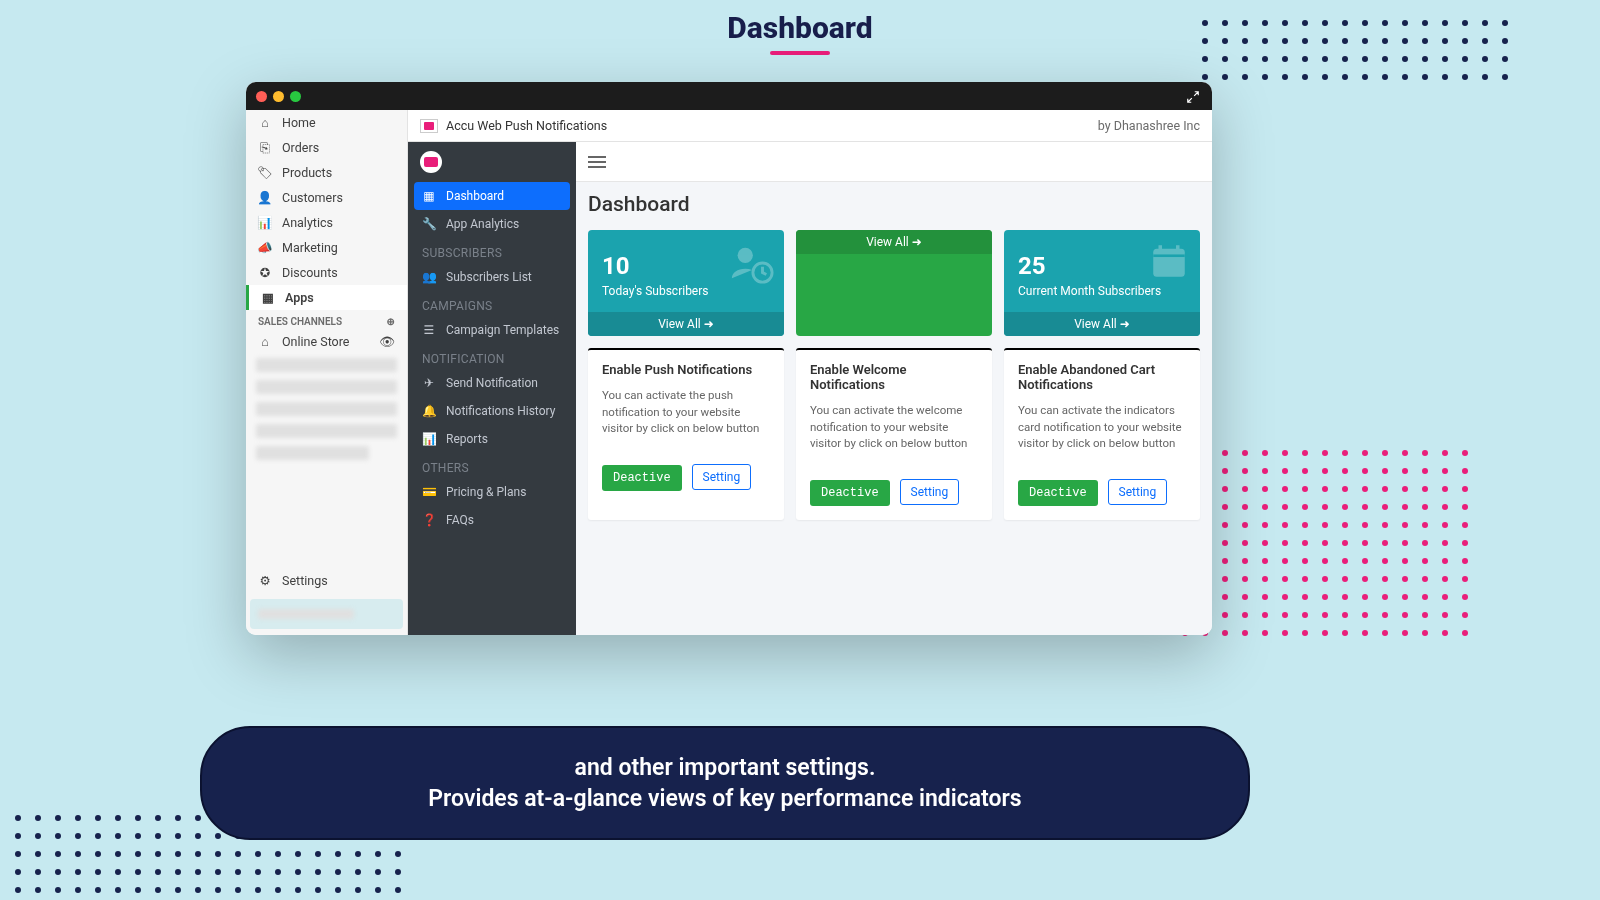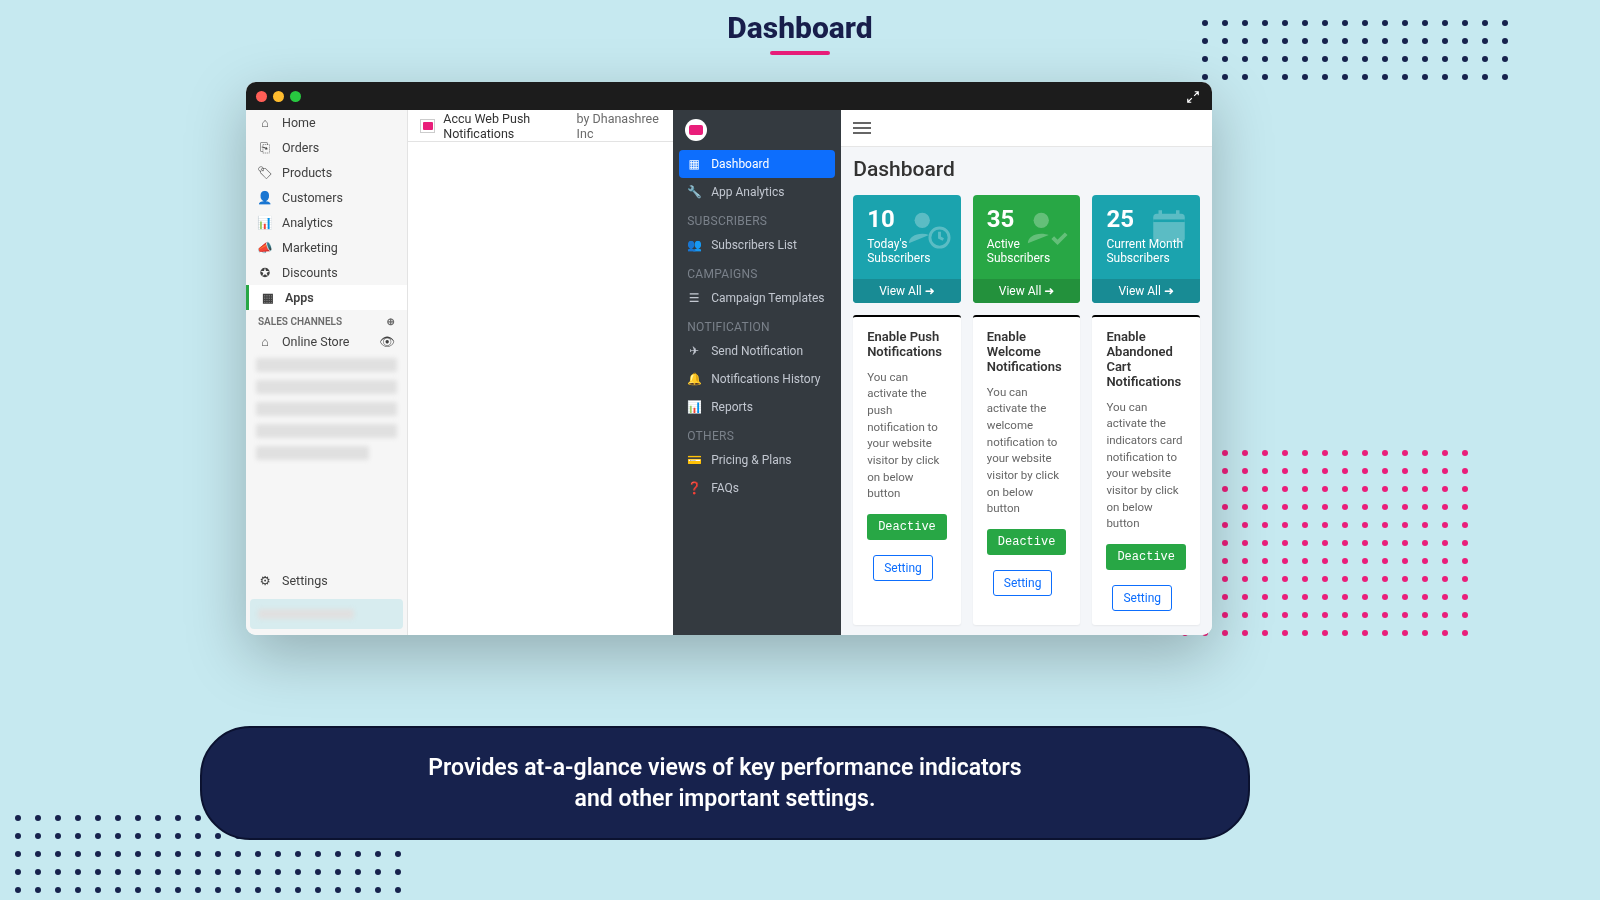--- a/index.html
+++ b/index.html
@@ -32,21 +32,21 @@
 .shop-side { width:162px; background:#f6f6f6; border-right:1px solid #e3e3e3; display:flex; flex-direction:column; font-size:12.5px; }
 .shop-side .item { display:flex; align-items:center; gap:10px; padding:5px 12px; color:#414141; cursor:pointer; }
 .shop-side .item.active { background:#fff; border-left:3px solid #28a745; font-weight:600; }
 .shop-side .section-label { font-size:10px; font-weight:600; color:#6b6b6b; padding:6px 12px 2px; display:flex; justify-content:space-between; align-items:center; }
 .shop-side .ic { width:14px; height:14px; display:inline-flex; align-items:center; justify-content:center; }
 .blur-block { margin:4px 10px; height:14px; background:#e0e0e0; border-radius:3px; filter:blur(2px); }
 .shop-side .spacer { flex:1; }
 .shop-side .highlight-row { margin:6px 4px; padding:10px 8px; background:#d7ecef; border-radius:4px; }
 
 
-.app-col { flex:1; display:flex; }
+.app-col { flex:1; display:flex; flex-direction:column; }
 .app-header { height:32px; border-bottom:1px solid #e3e3e3; display:flex; align-items:center; padding:0 12px; font-size:12.5px; color:#333; }
 .app-header .right { margin-left:auto; color:#6b6b6b; }
 .app-badge { width:18px; height:14px; background:#fff; border:1px solid #ccc; margin-right:8px; display:flex; align-items:center; justify-content:center; }
 .app-badge span{ width:10px;height:8px;background:#e91e7a;border-radius:1px; }
 
 
 .app-body { flex:1; display:flex; }
 .app-nav { width:168px; background:#343a40; color:#c2c7d0; font-size:12px; }
 .app-nav .logo { height:40px; display:flex; align-items:center; padding:0 12px; }
 .app-nav .logo-circ { width:22px; height:22px; border-radius:50%; background:#fff; display:flex; align-items:center; justify-content:center; }
@@ -60,21 +60,21 @@
 .app-topbar { height:40px; background:#fff; border-bottom:1px solid #e6e6e6; display:flex; align-items:center; padding:0 12px; }
 .burger { width:18px; height:2px; background:#666; position:relative; }
 .burger::before,.burger::after{content:"";position:absolute;left:0;width:18px;height:2px;background:#666;}
 .burger::before{top:-5px}.burger::after{top:5px}
 
 .content { padding:10px 12px; }
 .content h2 { font-size:21px; font-weight:500; color:#333; margin-bottom:14px; }
 
 .stat-row { display:flex; gap:12px; }
 .stat { flex:1; border-radius:4px; color:#fff; display:flex; flex-direction:column; overflow:hidden; position:relative; }
-.stat .body { padding:10px 14px 14px; position:relative; min-height:70px; }
+.stat .body { padding:22px 14px 14px; position:relative; min-height:70px; }
 .stat .num { font-size:24px; font-weight:700; }
 .stat .lbl { font-size:12px; margin-top:4px; }
 .stat .footer { background:rgba(0,0,0,.12); text-align:center; padding:5px; font-size:12px; cursor:pointer; }
 .stat .big-ic { position:absolute; right:10px; top:10px; opacity:.28; }
 .stat.teal { background:#1ba3ae; }
 .stat.teal .footer{ background:#188b94;}
 .stat.green { background:#28a745; }
 .stat.green .footer{ background:#23913c;}
 
 .card-row { display:flex; gap:12px; margin-top:12px; }
@@ -580,29 +580,20 @@
                   <svg class="big-ic" width="46" height="46" viewBox="0 0 24 24" fill="#fff">
                       <circle cx="9" cy="8" r="4"></circle>
                       <path d="M2 20c0-3 3-5 7-5 1.3 0 2.5.2 3.5.6"></path>
                       <circle cx="18" cy="17" r="5" fill="none" stroke="#fff" stroke-width="1.5"></circle>
                       <path d="M18 14v3l2 1" stroke="#fff" stroke-width="1.5" fill="none"></path>
                     </svg>
                 </div>
                 <div class="footer"><span>View All</span> <span>➜</span></div>
               </div>
               <div class="stat green">
-                <div class="body">
-                  <div class="num">35</div>
-                  <div class="lbl">Active Subscribers</div>
-                  <svg class="big-ic" width="46" height="46" viewBox="0 0 24 24" fill="#fff">
-                      <circle cx="9" cy="8" r="4"></circle>
-                      <path d="M2 20c0-3 3-5 7-5 1.5 0 2.8.3 3.9.7"></path>
-                      <path d="M15 17l2.5 2.5L22 15" stroke="#fff" stroke-width="2" fill="none"></path>
-                    </svg>
-                </div>
                 <div class="footer"><span>View All</span> <span>➜</span></div>
               </div>
               <div class="stat teal">
                 <div class="body">
                   <div class="num">25</div>
                   <div class="lbl">Current Month Subscribers</div>
                   <svg class="big-ic" width="42" height="42" viewBox="0 0 24 24" fill="#fff">
                       <rect x="3" y="5" width="18" height="16" rx="2"></rect>
                       <path d="M3 9h18" stroke="#1ba3ae" stroke-width="1.5"></path>
                       <path d="M7 3v4M17 3v4" stroke="#fff" stroke-width="2"></path>
@@ -634,15 +625,15 @@
             </div>
 
           </div>
         </div>
       </div>
     </div>
   </div>
 </div>
 
 <div class="caption">
+  <div>and other important settings.</div>
   <div>Provides at-a-glance views of key performance indicators</div>
-  <div>and other important settings.</div>
 </div>
 
 </body></html>

